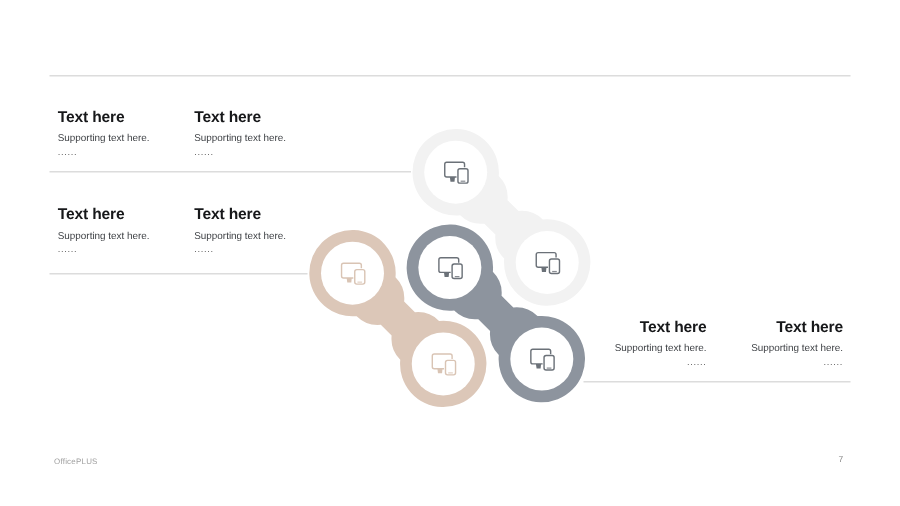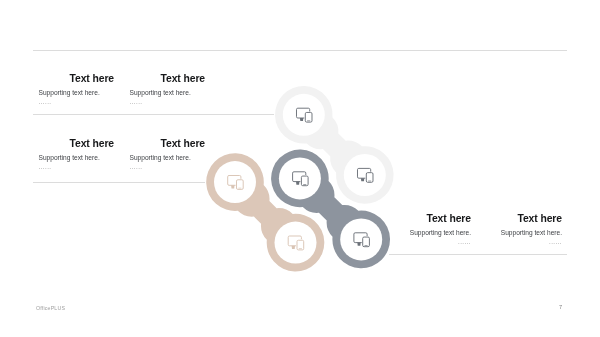--- a/index.html
+++ b/index.html
@@ -2,21 +2,21 @@
 <html><head>
 <meta charset="utf-8">
 <style>
   html,body{margin:0;padding:0;}
   body{width:600px;height:337px;background:#ffffff;-webkit-font-smoothing:antialiased;
        font-family:"Liberation Sans",sans-serif;overflow:hidden;}
   .slide{position:relative;width:600px;height:337px;background:#fff;overflow:hidden;}
   .rule{position:absolute;height:1px;background:#dcdcdc;}
   .tblock{position:absolute;}
   .t-title{font-size:10.4px;font-weight:bold;color:#17181a;letter-spacing:-0.1px;
-           line-height:10px;white-space:nowrap;margin-left:31px;}
+           line-height:10px;white-space:nowrap;}
   .t-sub{font-size:6.6px;color:#3c3f43;line-height:8px;margin-top:5px;white-space:nowrap;}
   .t-dots{font-size:6.2px;color:#5f5f5f;letter-spacing:0.45px;line-height:5px;
           margin-top:1.5px;white-space:nowrap;}
   .tblock.right{text-align:right;}
   .brand{position:absolute;left:36px;top:305px;font-size:5.3px;color:#a0a0a0;
          letter-spacing:0.15px;}
   .pageno{position:absolute;left:559px;top:304px;font-size:5.6px;color:#808080;}
   svg.graph{position:absolute;left:0;top:0;width:600px;height:337px;}
 </style>
 </head>

